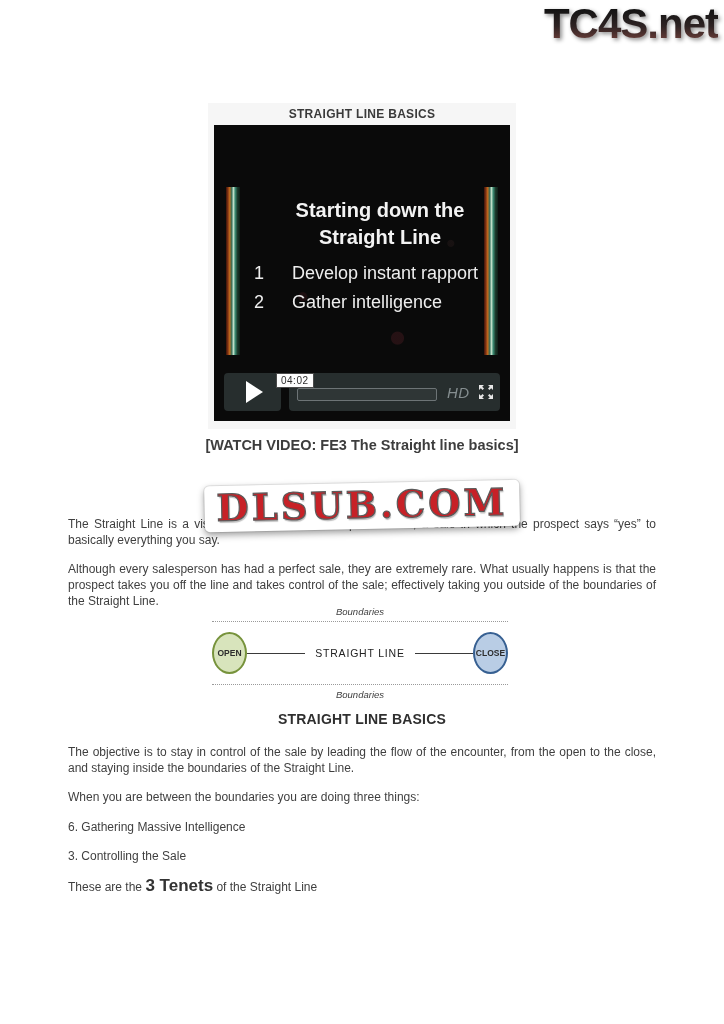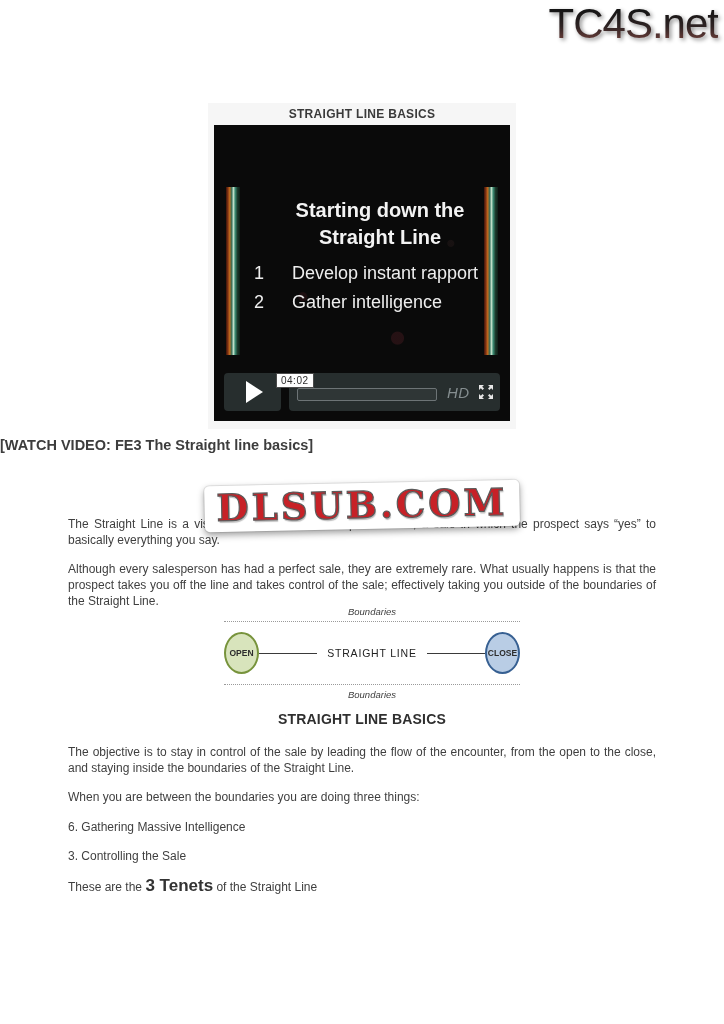--- a/index.html
+++ b/index.html
@@ -10,21 +10,21 @@
     background:#fff;
     font-family:"Liberation Sans", sans-serif;
     color:#3f3f3f;
     overflow:hidden;
     margin:0 auto;
   }
 
   
   .top-logo {
     position:absolute; top:0px; right:6px;
-    font-size:42px; font-weight:400; letter-spacing:-1px;
+    font-size:42px; font-weight:700; letter-spacing:-1px;
     background:linear-gradient(180deg,#141414 20%,#2e2323 55%,#8a4b44 100%);
     -webkit-background-clip:text; background-clip:text;
     color:transparent;
     filter:drop-shadow(2px 2px 2px rgba(0,0,0,0.45));
   }
 
   
   .video-wrap {
     position:absolute; left:208px; top:103px;
     width:308px; background:#f6f6f6;
@@ -96,21 +96,21 @@
   .fs-btn { margin-left:9px; cursor:pointer; display:flex; }
   .time-tip {
     position:absolute; left:62px; top:0;
     background:#fdfdfd; border:1px solid #4a4a4a;
     font-size:10px; color:#2d2d2d; padding:1px 4px; letter-spacing:0.5px;
     z-index:3;
   }
 
   .video-caption {
     position:absolute; left:0; top:437px; width:100%;
-    font-size:14.5px; font-weight:bold; color:#3d3d3d;
+    text-align:center; font-size:14.5px; font-weight:bold; color:#3d3d3d;
   }
 
   
   .content { position:absolute; left:68px; top:487px; width:588px; }
   .hidden-heading, .section-heading {
     text-align:center; font-size:14px; font-weight:bold; color:#2f2f2f;
     letter-spacing:0.2px;
   }
   .para {
     font-size:12px; line-height:16px; text-align:justify; margin-top:13px;
@@ -128,21 +128,21 @@
   }
   .dlsub span {
     font-family:"DejaVu Serif", serif;
     font-size:37px; font-weight:bold; letter-spacing:3px;
     color:#c72127;
     -webkit-text-stroke:1.2px #5a5a5a;
     text-shadow:1px 2px 1px rgba(0,0,0,0.25);
   }
 
   
-  .diagram { position:absolute; left:224px; top:606px; width:296px; }
+  .diagram { position:absolute; left:212px; top:606px; width:296px; }
   .bound-label {
     text-align:center; font-style:italic; font-size:9.5px; color:#404040;
   }
   .dotted { border-top:1px dotted #9a9a9a; margin:4px 0; }
   .diagram-row {
     display:flex; align-items:center; height:54px; margin:1px 0;
   }
   .node {
     width:35px; height:42px; border-radius:50%;
     display:flex; align-items:center; justify-content:center;

